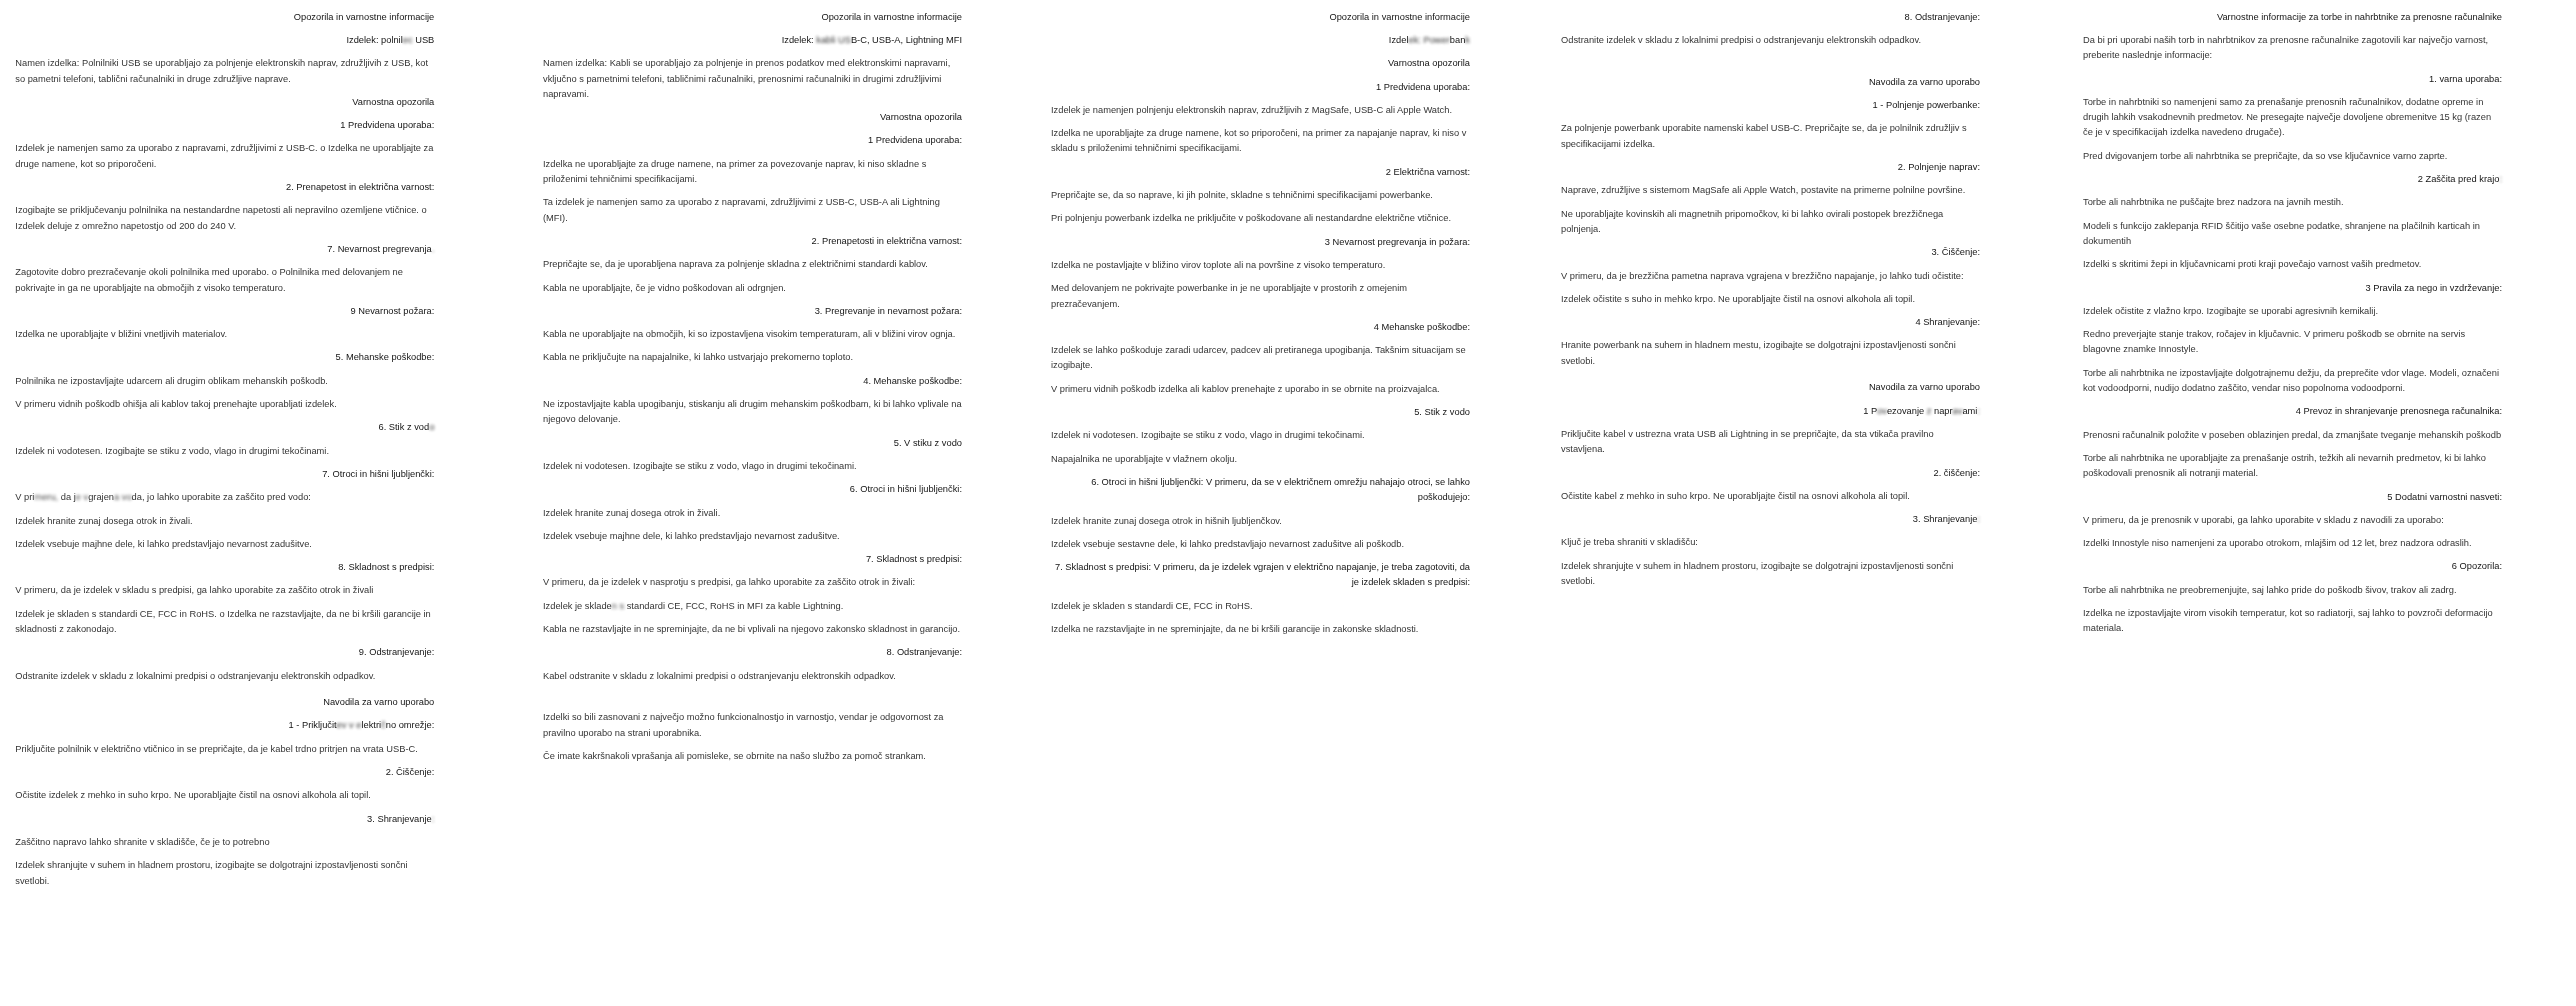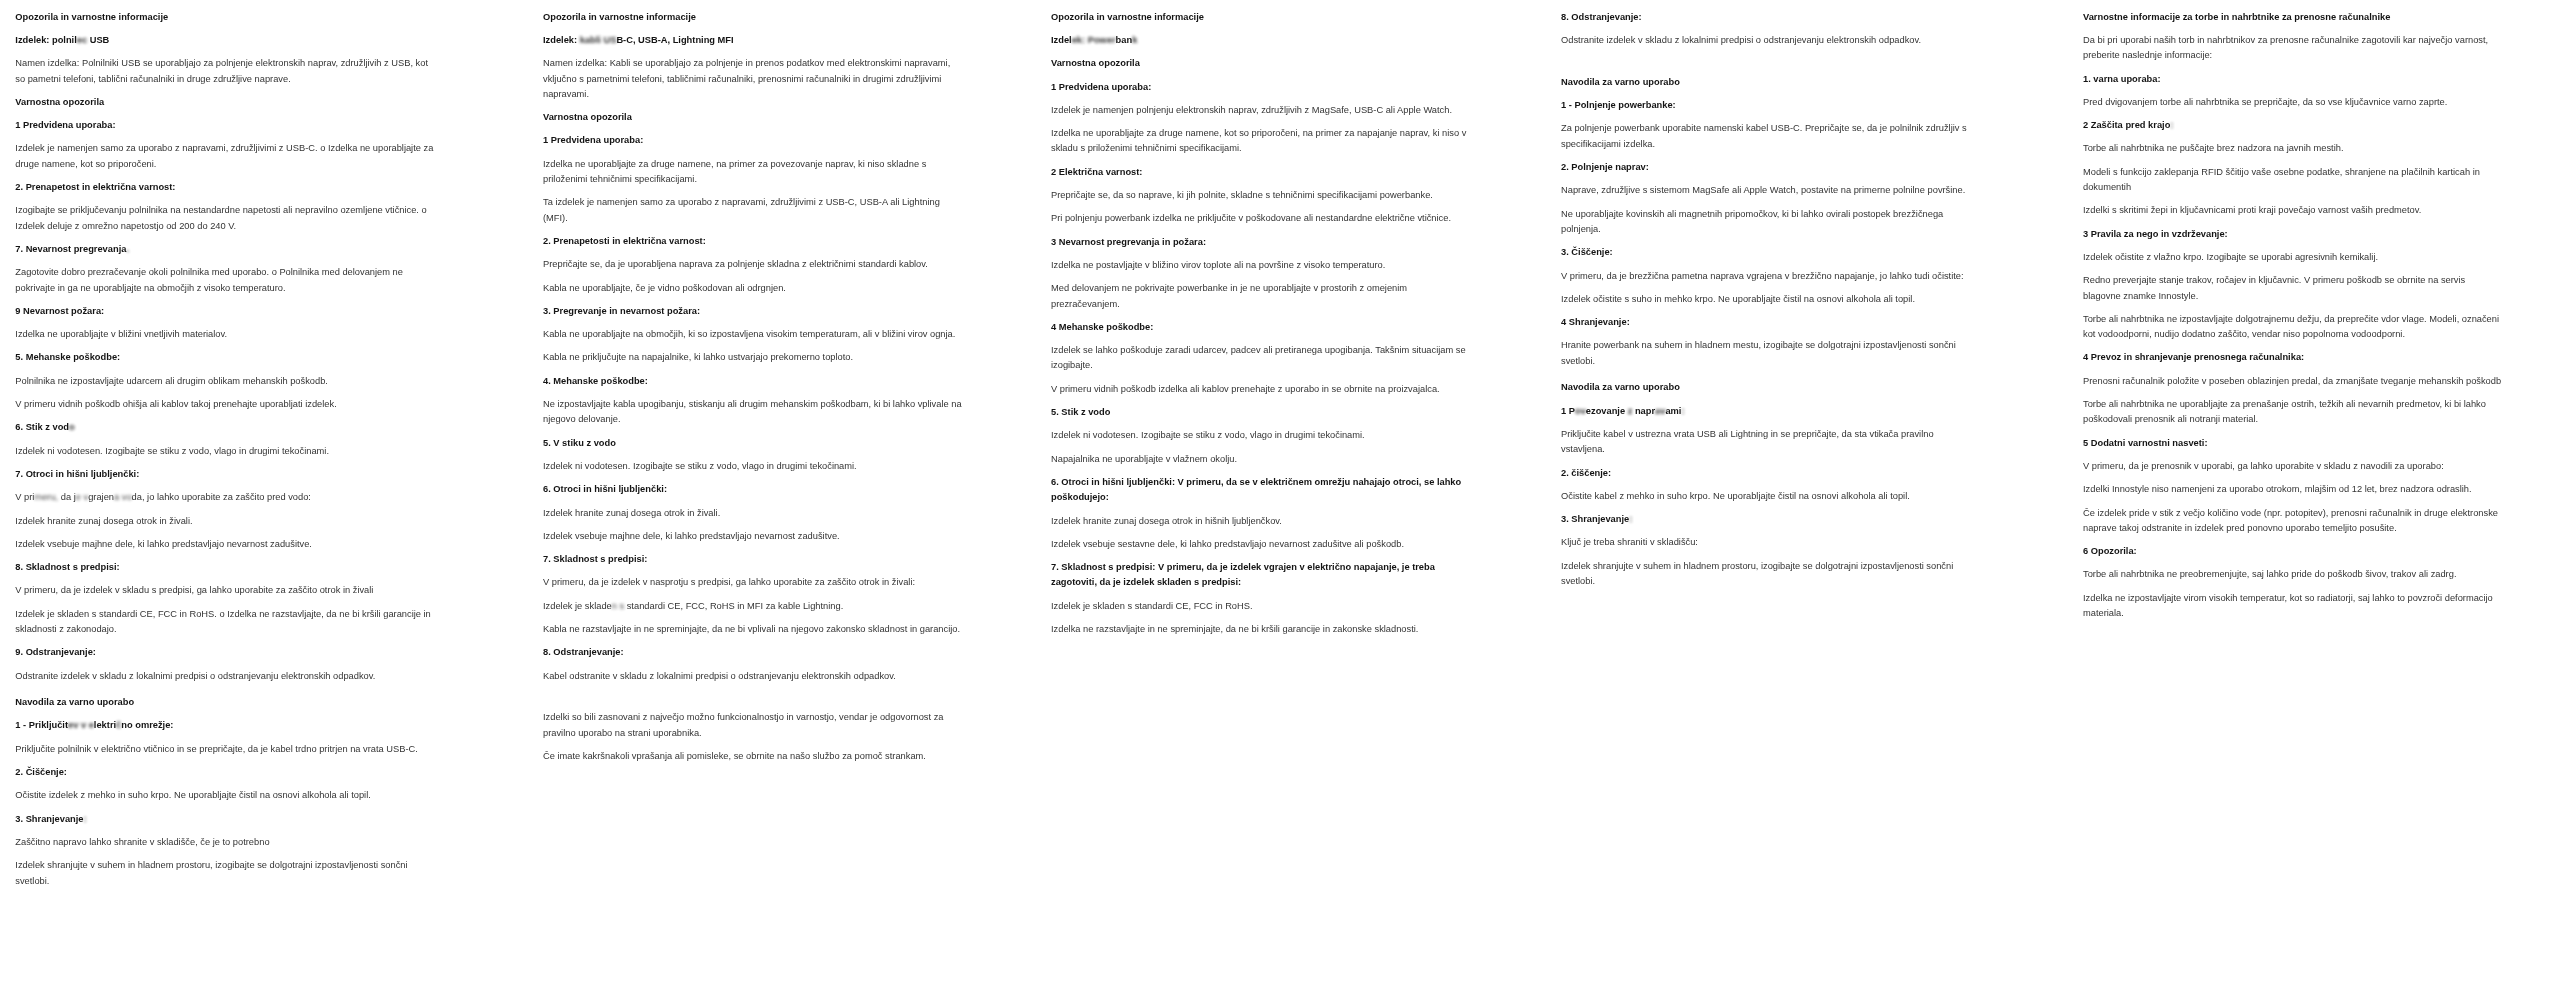--- a/index.html
+++ b/index.html
@@ -10,21 +10,21 @@
     font-family:"Liberation Sans",sans-serif;
     color:#2f2f2f;
     overflow:hidden;
   }
   .col{
     position:absolute;top:9.7px;
     width:419px;
     font-size:9.3px;
     line-height:15.3px;
   }
-  .col .h{font-weight:bold;color:#141414;margin:0 0 8px 0;}
+  .col .h{font-weight:normal;color:#141414;margin:0 0 8px 0;text-align:right;}
   .col .p{margin:0 0 8px 0;color:#343434;}
   .gap1{margin-top:11.3px !important;}
   .gap2{margin-top:26.6px !important;}
   .blur{filter:blur(1.4px);opacity:.9;}
 </style>
 </head>
 <body>
 
 <div class="col" id="col-0" style="left:15.3px">
     <div class="h">Opozorila in varnostne informacije</div>
@@ -138,33 +138,33 @@
     <div class="h">2. čiščenje:</div>
     <div class="p">Očistite kabel z mehko in suho krpo. Ne uporabljajte čistil na osnovi alkohola ali topil.</div>
     <div class="h"><span>3. Shranjevanje</span><span class="blur">:</span></div>
     <div class="p">Ključ je treba shraniti v skladišču:</div>
     <div class="p">Izdelek shranjujte v suhem in hladnem prostoru, izogibajte se dolgotrajni izpostavljenosti sončni svetlobi.</div>
   </div>
 <div class="col" id="col-4" style="left:2083px">
     <div class="h">Varnostne informacije za torbe in nahrbtnike za prenosne računalnike</div>
     <div class="p">Da bi pri uporabi naših torb in nahrbtnikov za prenosne računalnike zagotovili kar največjo varnost, preberite naslednje informacije:</div>
     <div class="h">1. varna uporaba:</div>
+    <div class="p">Torbe in nahrbtniki so namenjeni samo za prenašanje prenosnih računalnikov, dodatne opreme in drugih lahkih vsakodnevnih predmetov. Ne presegajte največje dovoljene obremenitve 15 kg (razen če je v specifikacijah izdelka navedeno drugače).</div>
     <div class="p">Pred dvigovanjem torbe ali nahrbtnika se prepričajte, da so vse ključavnice varno zaprte.</div>
     <div class="h"><span>2 Zaščita pred krajo</span><span class="blur">:</span></div>
     <div class="p">Torbe ali nahrbtnika ne puščajte brez nadzora na javnih mestih.</div>
     <div class="p">Modeli s funkcijo zaklepanja RFID ščitijo vaše osebne podatke, shranjene na plačilnih karticah in dokumentih</div>
     <div class="p">Izdelki s skritimi žepi in ključavnicami proti kraji povečajo varnost vaših predmetov.</div>
     <div class="h">3 Pravila za nego in vzdrževanje:</div>
     <div class="p">Izdelek očistite z vlažno krpo. Izogibajte se uporabi agresivnih kemikalij.</div>
     <div class="p">Redno preverjajte stanje trakov, ročajev in ključavnic. V primeru poškodb se obrnite na servis blagovne znamke Innostyle.</div>
     <div class="p">Torbe ali nahrbtnika ne izpostavljajte dolgotrajnemu dežju, da preprečite vdor vlage. Modeli, označeni kot vodoodporni, nudijo dodatno zaščito, vendar niso popolnoma vodoodporni.</div>
     <div class="h">4 Prevoz in shranjevanje prenosnega računalnika:</div>
     <div class="p">Prenosni računalnik položite v poseben oblazinjen predal, da zmanjšate tveganje mehanskih poškodb</div>
     <div class="p">Torbe ali nahrbtnika ne uporabljajte za prenašanje ostrih, težkih ali nevarnih predmetov, ki bi lahko poškodovali prenosnik ali notranji material.</div>
     <div class="h">5 Dodatni varnostni nasveti:</div>
     <div class="p">V primeru, da je prenosnik v uporabi, ga lahko uporabite v skladu z navodili za uporabo:</div>
     <div class="p">Izdelki Innostyle niso namenjeni za uporabo otrokom, mlajšim od 12 let, brez nadzora odraslih.</div>
-    <div class="p">Če izdelek pride v stik z večjo količino vode (npr. potopitev), prenosni računalnik in druge elektronske naprave takoj odstranite in izdelek pred ponovno uporabo temeljito posušite.</div>
     <div class="h">6 Opozorila:</div>
     <div class="p">Torbe ali nahrbtnika ne preobremenjujte, saj lahko pride do poškodb šivov, trakov ali zadrg.</div>
     <div class="p">Izdelka ne izpostavljajte virom visokih temperatur, kot so radiatorji, saj lahko to povzroči deformacijo materiala.</div>
   </div>
 
 
 </body></html>

